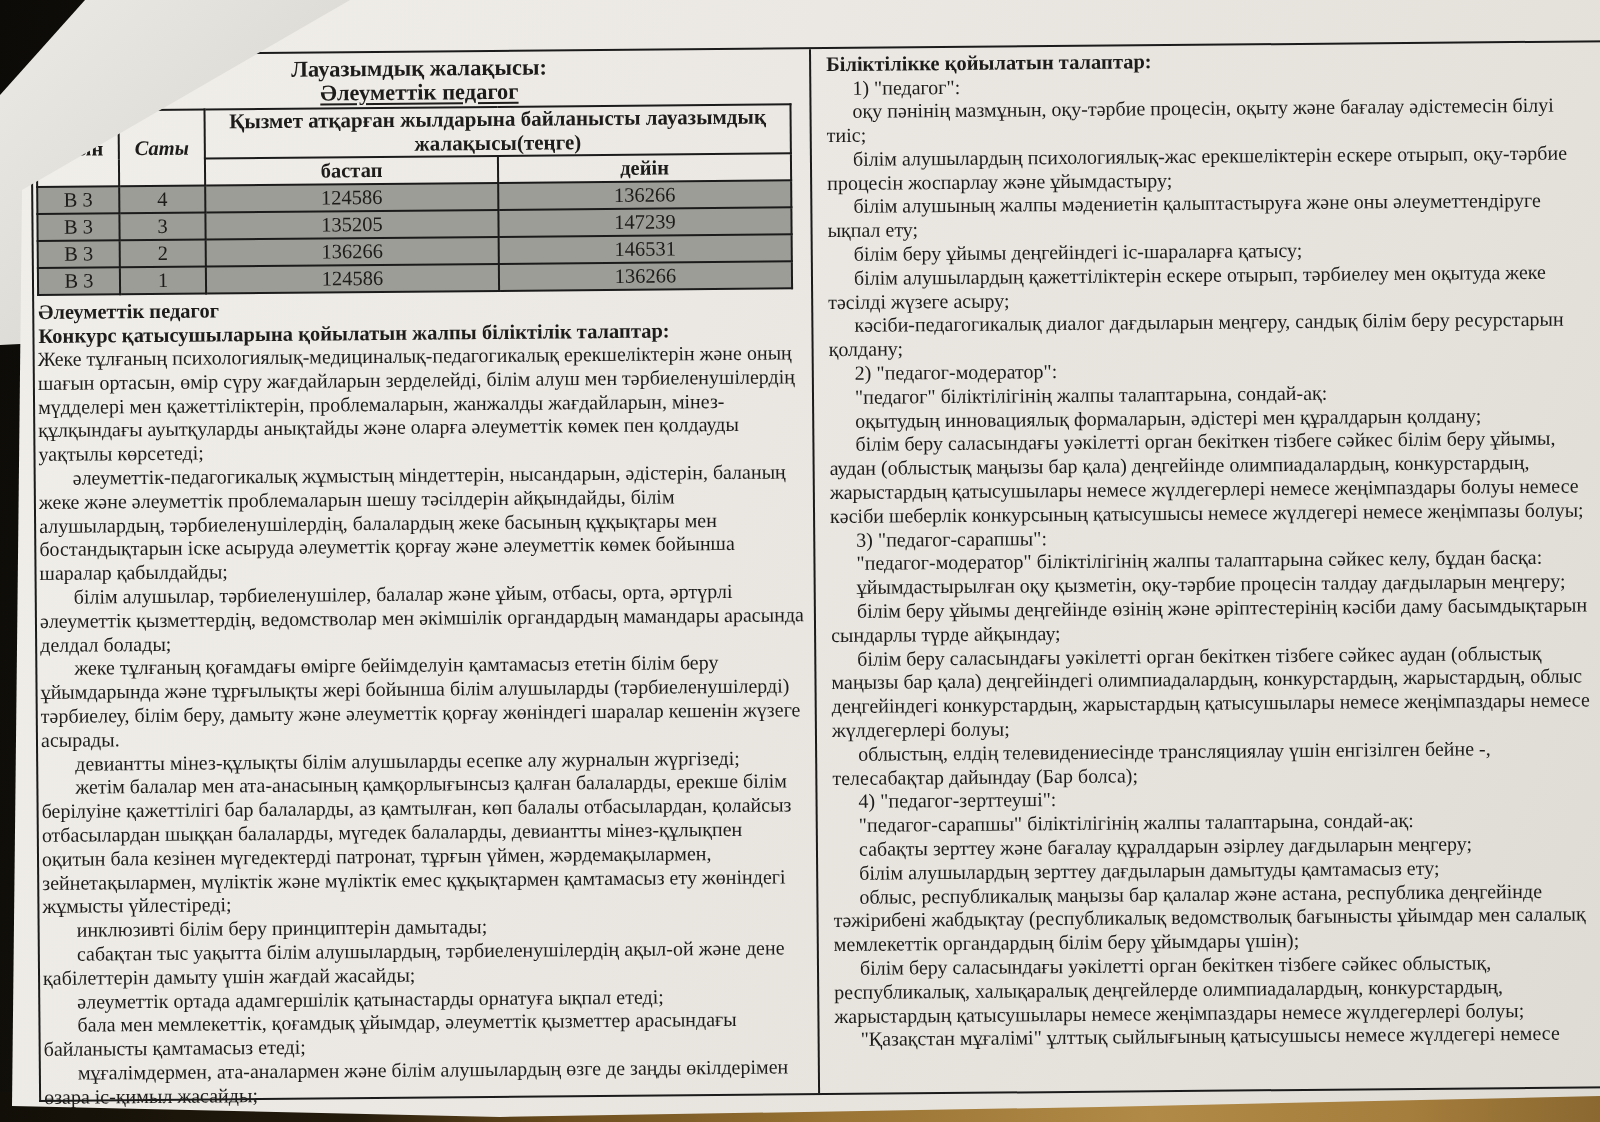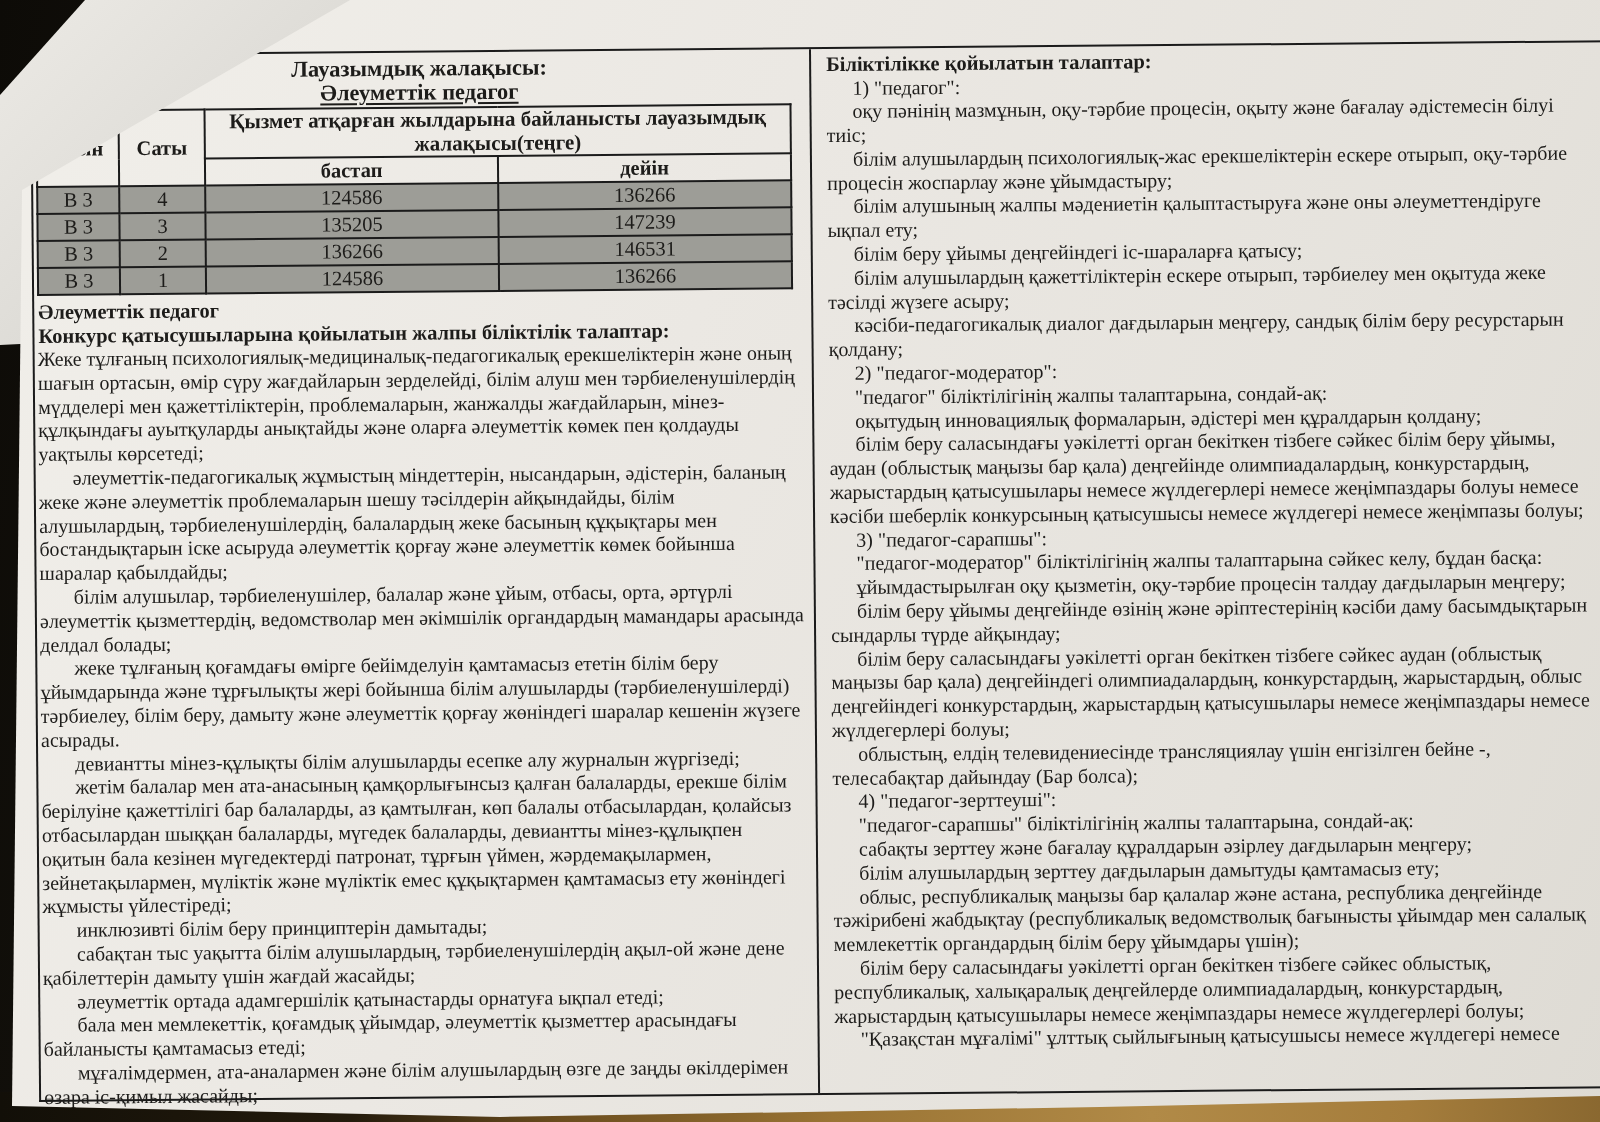--- a/index.html
+++ b/index.html
@@ -37,21 +37,21 @@
   .col-right{flex:1;box-sizing:border-box;padding:3px 58px 0 15px;}
   .title-block{text-align:center;font-weight:bold;font-size:22.5px;line-height:24px;margin:2px 0 2px 0;}
   .title-block .u{text-decoration:underline;text-decoration-thickness:2px;text-underline-offset:3px;}
   table.salary{
     width:calc(100% - 12px);border-collapse:collapse;table-layout:fixed;
     font-size:20.5px;margin-top:1px;
   }
   table.salary th,table.salary td{border:2.2px solid #1b1b1b;padding:0 5px;}
   table.salary th{font-weight:bold;text-align:center;}
   th.service{text-align:left;font-size:21px;line-height:23.5px;padding:1px 6px;}
-  .c-buyn{width:70px;}.c-saty{width:74px;}.c-from{width:232px;}
+  .c-buyn{width:70px;}.c-saty{width:74px;font-style:italic;}.c-from{width:232px;}
   tr.data td{background:#9d9d97;text-align:center;height:25px;font-size:20.5px;padding:0;}
   tr.sub th{height:25px;padding:0;}
   .subtitle{font-weight:bold;font-size:20.5px;line-height:24px;margin:4px 0 0 1px;}
   .lead{font-weight:bold;font-size:20.5px;line-height:24px;margin:0 0 0 1px;}
   .text-block{font-size:20px;line-height:23.8px;padding-right:4px;}
   .text-block p{margin:0;text-indent:34px;}
   .text-block p.flush{text-indent:0;}
   .col-right .rq-head{font-weight:bold;font-size:20.5px;line-height:24.5px;}
   .col-right p{margin:0;font-size:20px;line-height:23.8px;text-indent:26px;}
 </style>

